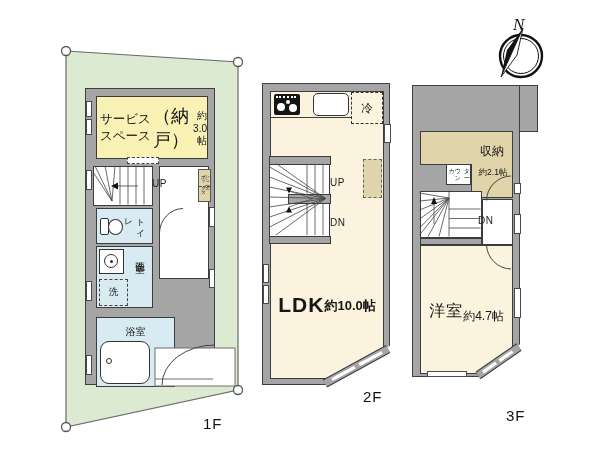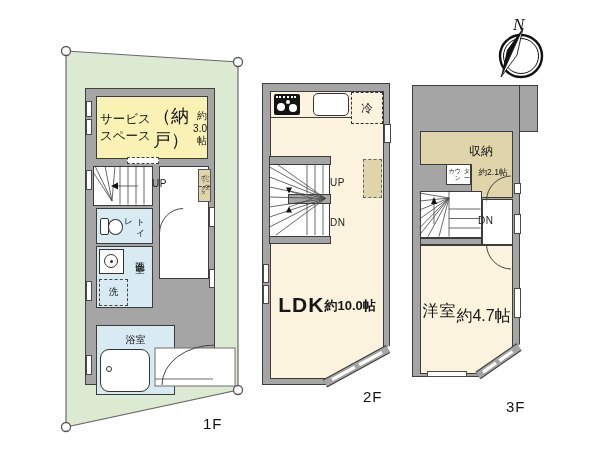--- a/index.html
+++ b/index.html
@@ -54,21 +54,21 @@
     <div class="room" style="left:10px;top:157px;width:57px;height:62px;background:var(--room-blue);">
       <div class="abs" style="left:2px;top:2px;width:25px;height:25px;background:#fff;border:1px solid #333;">
         <div class="abs" style="left:4px;top:4px;width:14px;height:14px;border:1px solid #333;border-radius:50%;"></div>
         <div class="abs" style="left:10px;top:10px;width:3px;height:3px;background:#333;border-radius:50%;"></div>
       </div>
       <div class="abs ctr" style="left:2px;top:32px;width:29px;height:27px;border:1.3px dashed #444;">
         <div style="font-size:9.5px;">洗</div>
       </div>
       <div class="vtext abs" style="right:6px;top:7px;font-size:9.5px;">洗面室</div>
     </div>
-    <div class="room" style="left:10px;top:236px;width:79px;height:70px;background:var(--room-blue);">
+    <div class="room" style="left:10px;top:228px;width:79px;height:70px;background:var(--room-blue);">
       <div class="abs" style="left:0;top:7px;width:100%;text-align:center;font-size:10px;">浴室</div>
       <div class="abs" style="left:3px;top:23px;width:50px;height:43px;background:#fff;border:1.3px solid #333;border-radius:9px;">
         <div class="abs" style="left:5px;top:16px;width:6px;height:6px;border:1px solid #333;border-radius:50%;"></div>
       </div>
     </div>
     <div class="win" style="left:0;top:12px;width:6px;height:16px;"></div>
     <div class="win" style="left:0;top:30px;width:6px;height:16px;"></div>
     <div class="win" style="left:0;top:81px;width:6px;height:20px;"></div>
     <div class="win" style="left:0;top:192px;width:6px;height:20px;"></div>
     <div class="win" style="left:0;top:266px;width:6px;height:20px;"></div>
@@ -108,37 +108,37 @@
   <div class="fl-label" style="left:363px;top:388px;">2F</div>
 
   <div class="bldg" style="left:519px;top:85px;width:19px;height:47px;border-left:none;"></div>
   <div class="bldg" style="left:412px;top:85px;width:108px;height:292px;">
     <div class="room" style="left:7px;top:45px;width:93px;height:34px;background:var(--room-tan);"></div>
     <div class="room" style="left:58px;top:78px;width:42px;height:34px;background:var(--room-tan);border-top:none;"></div>
     <div class="room ctr" style="left:33px;top:78px;width:25px;height:21px;background:#fff;">
       <div style="font-size:6px;line-height:6.5px;">カウン</div>
       <div style="font-size:6px;line-height:6.5px;">ター</div>
     </div>
-    <div class="lab" style="left:56px;top:57px;width:46px;text-align:left;font-size:12px;">収納</div>
+    <div class="lab" style="left:56px;top:57px;width:46px;text-align:center;font-size:12px;">収納</div>
     <div class="lab" style="left:58px;top:81px;width:44px;text-align:center;font-size:8.5px;">約2.1帖</div>
     <div class="room" style="left:7px;top:105px;width:62px;height:47px;background:#fff;"></div>
     <div class="abs" style="left:7px;top:152px;width:62px;height:7px;background:var(--wall-gray);border:1px solid #3c3c3c;"></div>
     <div class="room" style="left:69px;top:113px;width:31px;height:46px;background:#fff;"></div>
     <div class="room" style="left:7px;top:159px;width:93px;height:129px;background:var(--room-cream);"></div>
     <div class="abs ctr" style="left:7px;top:200px;width:93px;height:50px;">
       <div style="font-size:16px;letter-spacing:1px;">洋室</div>
-      <div style="font-size:16px;margin-top:11px;">約4.7帖</div>
+      <div style="font-size:12px;margin-top:11px;">約4.7帖</div>
     </div>
     <div class="updn" style="left:65px;top:129px;">DN</div>
     <div class="win" style="left:101px;top:97px;width:7px;height:11px;"></div>
     <div class="win" style="left:101px;top:128px;width:7px;height:20px;"></div>
     <div class="win" style="left:101px;top:202px;width:7px;height:30px;"></div>
     <div class="win" style="left:14px;top:285px;width:40px;height:6px;"></div>
   </div>
-  <div class="fl-label" style="left:506px;top:398px;">3F</div>
+  <div class="fl-label" style="left:506px;top:407px;">3F</div>
 
   <svg id="overlay-svg" width="600" height="450">
 
     <g>
       <rect x="155" y="348" width="80" height="38" fill="#fff" stroke="#6e6e6e" stroke-width="1"></rect>
       <line x1="155" y1="379" x2="213" y2="379" stroke="#6e6e6e" stroke-width="1"></line>
       <path d="M 162 385 A 53 40 0 0 1 215 345" fill="none" stroke="#444" stroke-width="1"></path>
     </g>
 
     <path d="M 159.5 233 A 24 25 0 0 1 183 208.5" fill="none" stroke="#444" stroke-width="1"></path>

